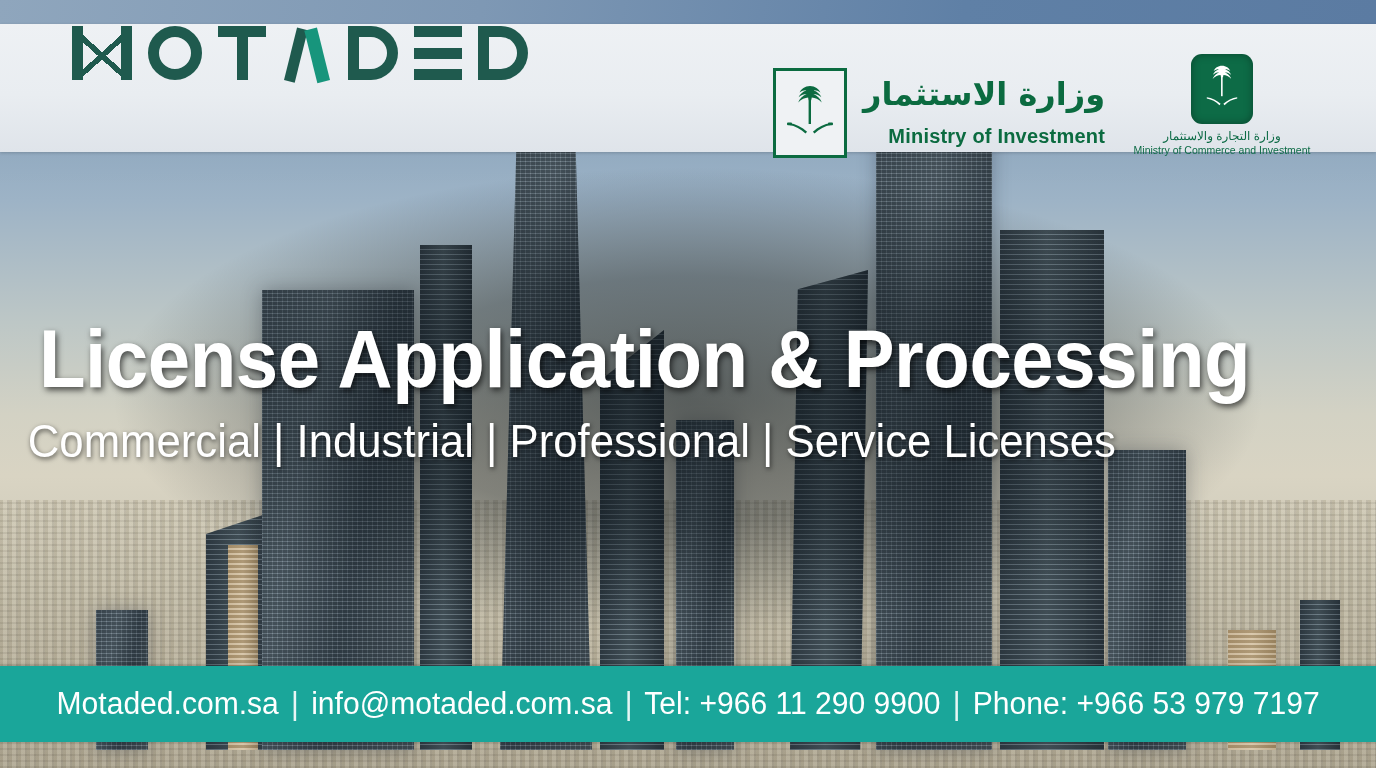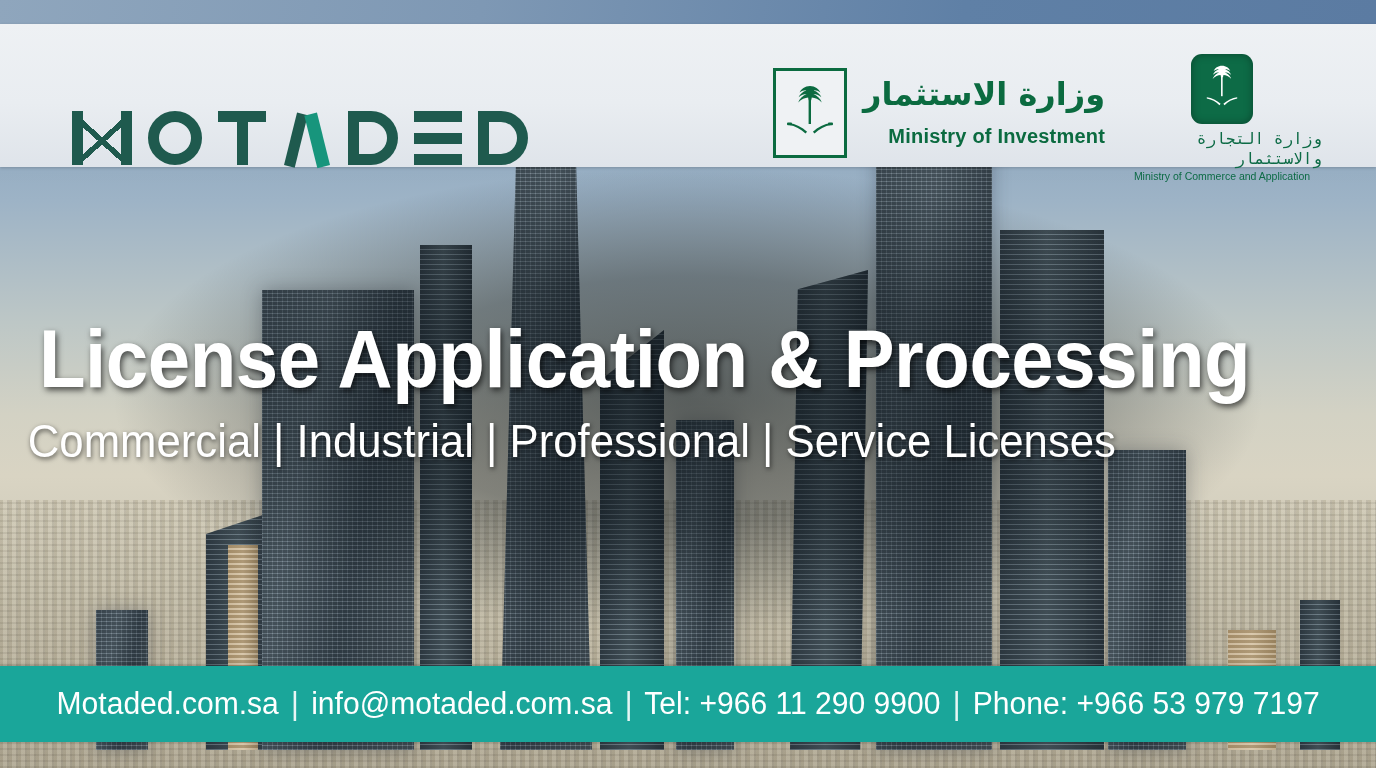--- a/index.html
+++ b/index.html
@@ -55,23 +55,23 @@
   .vignette{ position:absolute; inset:0;
     background:
       radial-gradient(ellipse 58% 42% at 50% 52%, rgba(10,18,24,.60) 0%, rgba(10,18,24,.42) 38%, rgba(10,18,24,0) 72%),
       linear-gradient(to bottom, rgba(0,0,0,.05), rgba(0,0,0,0) 25%); }
 
   
   .sky-strip{ position:absolute; left:0; top:0; width:1376px; height:24px;
     background:linear-gradient(100deg,#8fa6bd 0%, #7e98b4 35%, #5f80a6 70%, #5b7ba2 100%); }
 
   
-  .header{ position:absolute; left:0; top:24px; width:1376px; height:143px;
+  .header{ position:absolute; left:0; top:24px; width:1376px; height:128px;
            background:linear-gradient(to bottom,#eef1f4 0%, #e9edf1 55%, #dfe4ea 100%);
-           display:flex; align-items:flex-end; box-shadow:0 1px 3px rgba(0,0,0,.18); }
+           display:flex; align-items:flex-start; box-shadow:0 1px 3px rgba(0,0,0,.18); }
 
   
   .motaded{ display:flex; align-items:center; gap:16px; margin-left:72px; height:58px; }
   .ltr{ position:relative; display:block; }
   .glyph-M{ width:60px; height:54px;
     background:
       linear-gradient(to bottom right, transparent 49.2%, #1f5a4e 49.2%, #1f5a4e 56%, transparent 56%),
       linear-gradient(to bottom left, transparent 49.2%, #1f5a4e 49.2%, #1f5a4e 56%, transparent 56%);
     position:relative; }
   .glyph-M:before,.glyph-M:after{ content:""; position:absolute; top:0; width:11px; height:54px; background:#1f5a4e; }
@@ -100,22 +100,22 @@
   .moi-ar{ font-size:32px; font-weight:700; color:#0b6b40; direction:rtl; line-height:1.05;
            font-family:"DejaVu Sans", sans-serif; }
   .moi-en{ font-size:20px; font-weight:700; color:#0b6b40; letter-spacing:.2px; margin-top:13px; }
 
   
   .mci{ position:absolute; left:1122px; top:30px; width:200px;
         display:flex; flex-direction:column; align-items:center; }
   .mci-shield{ width:62px; height:70px; border-radius:11px; background:#0d6b46;
                display:flex; align-items:center; justify-content:center;
                box-shadow:inset 0 0 8px rgba(0,0,0,.35); }
-  .mci-ar{ font-size:16px; color:#0d6b46; direction:rtl; margin-top:5px; letter-spacing:1px;
-           font-family:Liberation Mono, monospace; }
+  .mci-ar{ font-size:12px; color:#0d6b46; direction:rtl; margin-top:5px; letter-spacing:1px;
+           font-family:Liberation Sans, sans-serif; }
   .mci-en{ font-size:10.5px; color:#0d6b46; margin-top:1px; }
 
   
   .hero{ position:absolute; left:0; top:318px; width:1112px; text-align:center; }
   .hero h1{ font-size:82px; font-weight:700; color:#ffffff; letter-spacing:-0.5px;
             line-height:1.0; transform:scaleX(.93); transform-origin:center;
             text-shadow:2px 3px 7px rgba(0,0,0,.65); white-space:nowrap; }
   .hero h2{ font-size:46px; font-weight:400; color:#ffffff; margin-top:14px;
             transform:scaleX(.95); transform-origin:center;
             text-shadow:1px 2px 6px rgba(0,0,0,.6); white-space:nowrap; }
@@ -198,21 +198,21 @@
         <svg width="44" height="56" viewBox="0 0 54 70" aria-hidden="true">
           <g fill="#ffffff">
             <rect x="25.8" y="16" width="2" height="28"></rect>
             <path d="M27 6c-5 0-9 3-10.4 6.6 2.2-1.8 4.6-2.4 6.6-2.2-3.4 1.2-6.2 3.6-7.6 6.8 2.6-2.2 5.4-3.2 8-3.2-4 1.8-7 4.8-8.4 8.4 3.2-3 6.8-4.6 10-4.8l.6 2.6h2.4l.6-2.6c3.2.2 6.8 1.8 10 4.8-1.4-3.6-4.4-6.6-8.4-8.4 2.6 0 5.4 1 8 3.2-1.4-3.2-4.2-5.6-7.6-6.8 2-.2 4.4.4 6.6 2.2C36 9 32 6 27 6z"></path>
             <path d="M8 47c6 1 11.5 4 15.8 8.2l1.5-1.7C20.5 49 14.3 46 8 45.2z"></path>
             <path d="M46 47c-6 1-11.5 4-15.8 8.2l-1.5-1.7C33.5 49 39.7 46 46 45.2z"></path>
           </g>
         </svg>
       </div>
       <div class="mci-ar">وزارة التجارة والاستثمار</div>
-      <div class="mci-en">Ministry of Commerce and Application</div>
+      <div class="mci-en">Ministry of Commerce and Investment</div>
     </div>
   </div>
 
   <div class="hero">
     <h1>License Application &amp; Processing</h1>
     <h2>Commercial |  Industrial | Professional | Service Licenses</h2>
   </div>
 
   <div class="contact">
     <div class="line">

